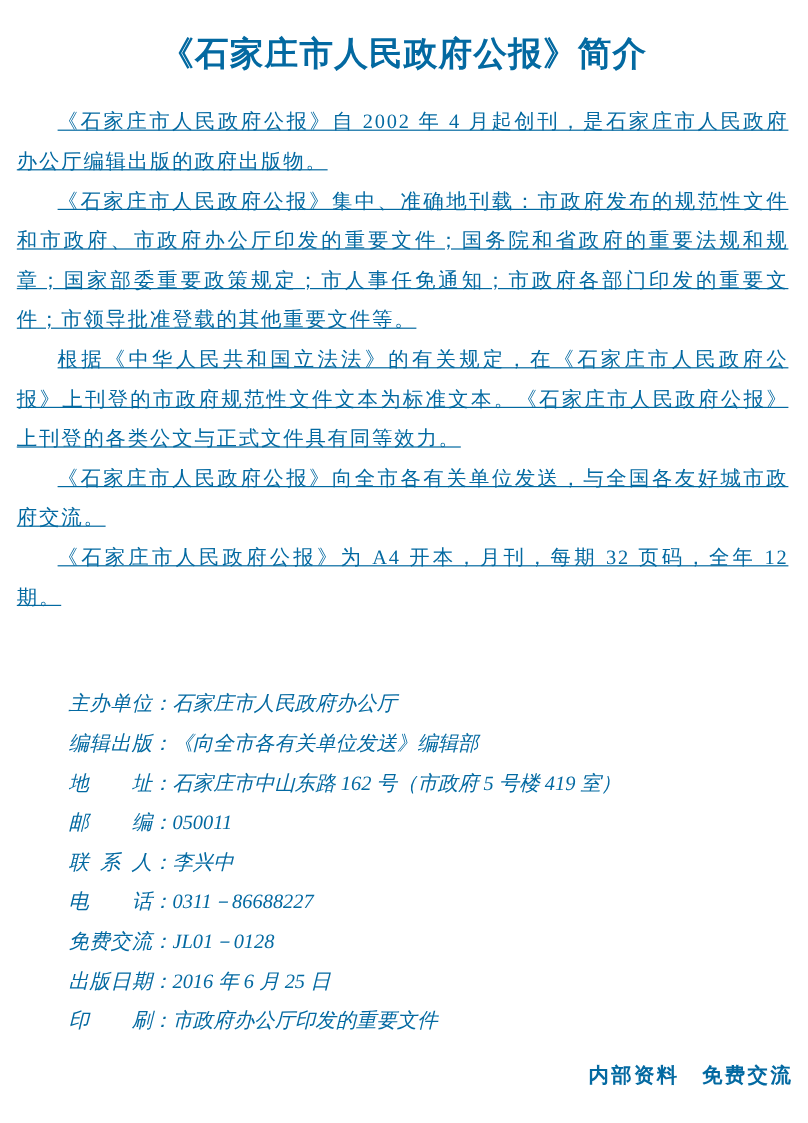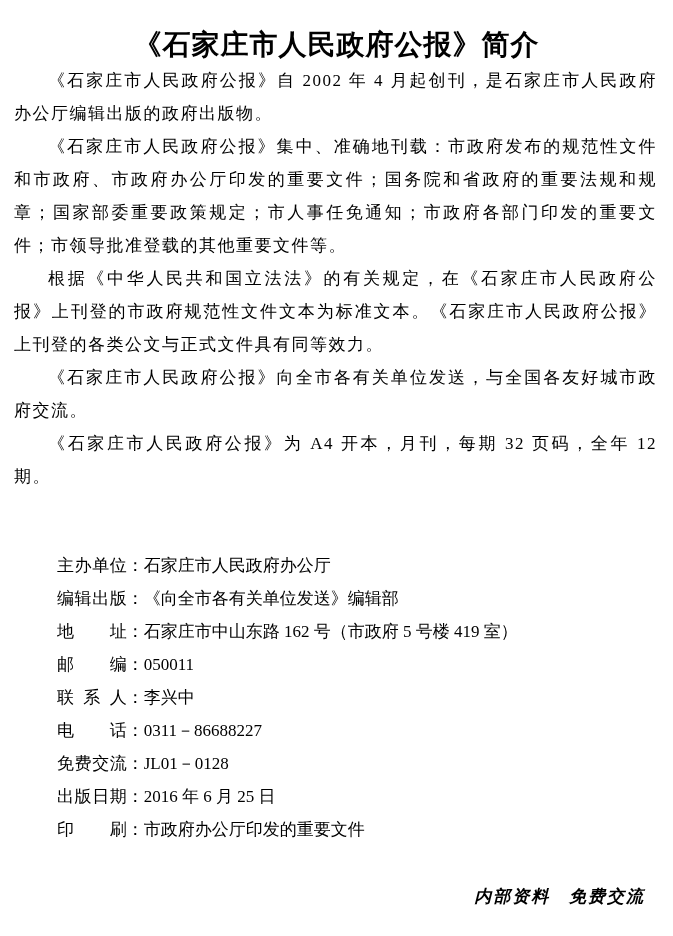--- a/index.html
+++ b/index.html
@@ -5,73 +5,75 @@
   html, body {
     margin: 0;
     padding: 0;
     background: #ffffff;
   }
   .page {
     position: relative;
     width: 673px;
     height: 936px;
     background: #ffffff;
-    color: #000000;
+    color: #0369a1;
     font-family: "Liberation Serif", serif;
     overflow: hidden;
     box-sizing: border-box;
   }
   .title {
     margin: 0;
     padding-top: 26px;
     text-align: center;
     font-size: 28px;
     font-weight: 700;
     letter-spacing: 1px;
   }
   .body-text {
+    margin-top: 21px;
     padding: 0 16px 0 14px;
+    text-decoration: underline;
   }
   .body-text p {
     margin: 0;
     font-size: 17px;
     line-height: 33px;
     text-indent: 2em;
     text-align: justify;
     letter-spacing: 1.5px;
   }
   .info-list {
     margin-top: 56px;
     padding-left: 57px;
     font-size: 17px;
+    font-style: italic;
   }
   .info-row {
     line-height: 33px;
     white-space: nowrap;
   }
   .info-label {
     display: inline-block;
     width: 4.1em;
     text-align: justify;
     text-align-last: justify;
     vertical-align: top;
   }
   .info-colon {
     display: inline-block;
   }
   .footer {
     position: absolute;
-    right: 28px;
+    right: 12px;
     bottom: 28px;
     font-family: "Liberation Sans", sans-serif;
     font-weight: 700;
     font-size: 17px;
     letter-spacing: 2px;
     white-space: nowrap;
-    font-style: italic;
   }
   .footer .footer-right {
     margin-left: 1.1em;
   }
 </style>
 </head>
 <body>
 
 <div class="page">
 

